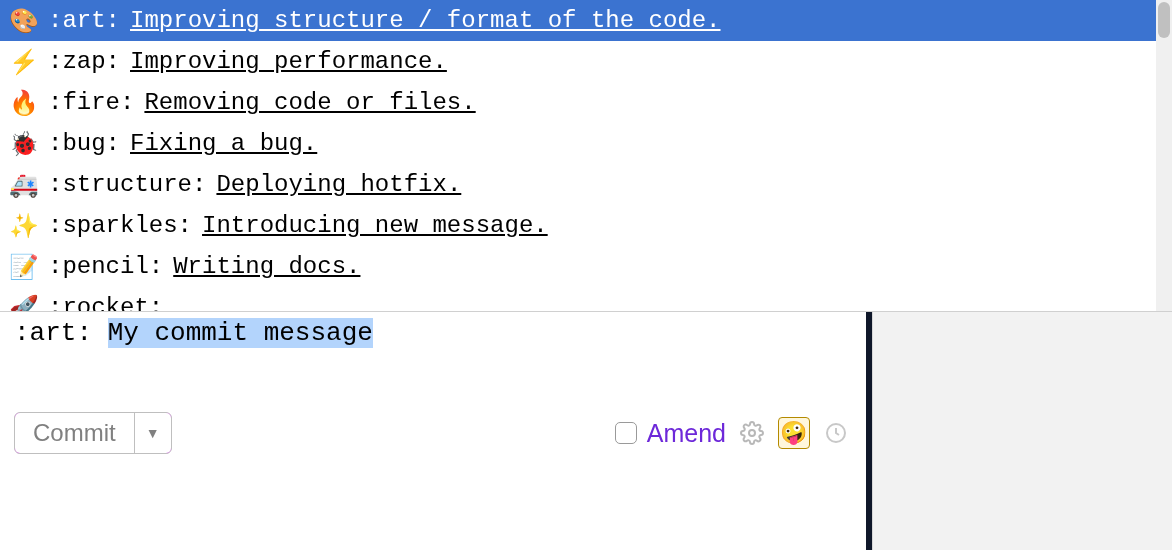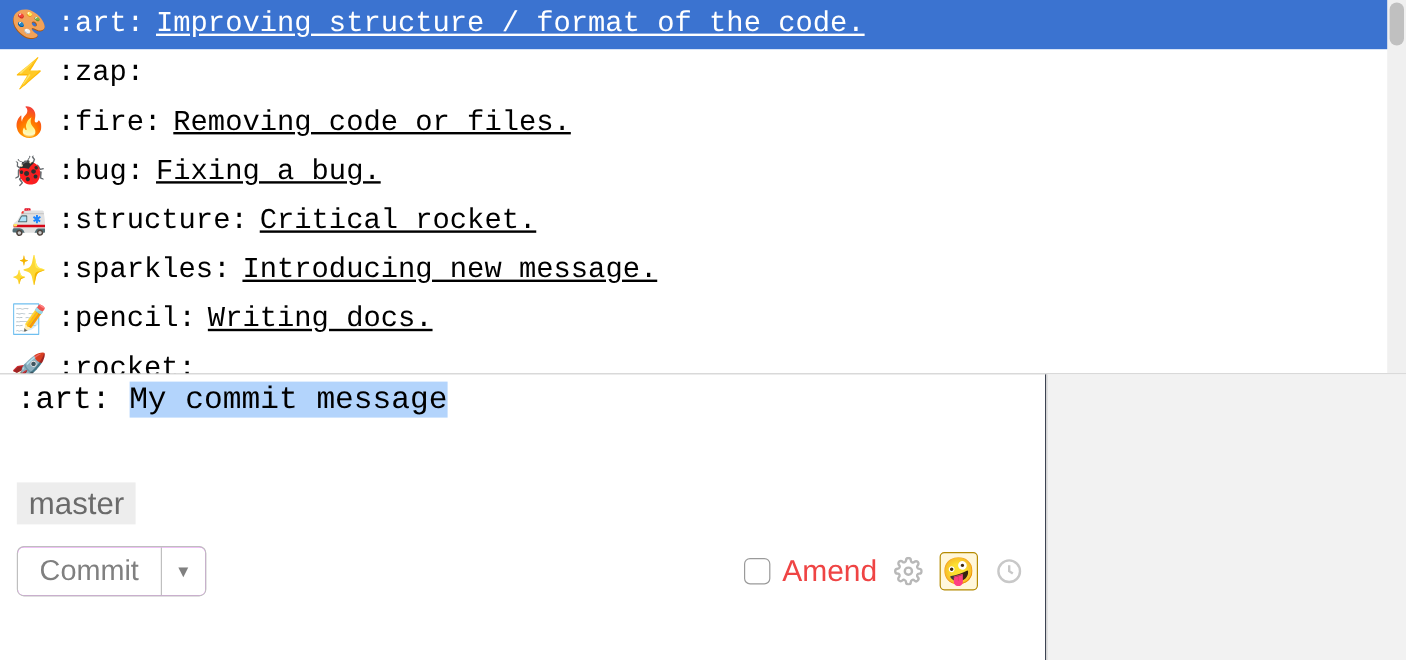--- a/index.html
+++ b/index.html
@@ -57,21 +57,21 @@
       font-family: 'Apple Color Emoji','Segoe UI Emoji', sans-serif;
       font-size: 24px;
     }
     
     .item-code { font-weight: normal; }
     .item-desc { font-weight: normal; text-decoration: underline; }
     
     .commit-area {
       flex: 1;
       position: relative;
-      border-right: 1px solid #0f172a;
+      border-right: 6px solid #0f172a;
       margin-right: 300px;
     }
     .right-gutter {
       position: absolute;
       right: 0;
       top: 312px;
       bottom: 0;
       width: 300px;
       background: #f2f2f2;
       border-left: 1px solid #d8d8d8;
@@ -133,21 +133,21 @@
     }
     .chev { color: #808080; font-size: 14px; }
     
     .spacer { flex: 1; }
     
     .amend-group {
       display: flex;
       align-items: center;
       gap: 10px;
       font-size: 25px;
-      color: #ef4444;
+      color: #6d28d9;
     }
     .checkbox {
       width: 22px; height: 22px;
       border: 1.5px solid #9a9a9a;
       border-radius: 5px;
       background: #ffffff;
     }
     
     .icon-btn {
       width: 32px; height: 32px;
@@ -168,35 +168,36 @@
 <div class="autocomplete-panel">
   <div class="autocomplete-list" id="ac-list">
       <div class="autocomplete-item selected">
         <span class="item-emoji">🎨</span>
         <span class="item-code">:art:</span>
         <span class="item-desc">Improving structure / format of the code.</span>
       </div>
       <div class="autocomplete-item">
         <span class="item-emoji">⚡</span>
         <span class="item-code">:zap:</span>
+        <span class="item-desc">Improving performance.</span>
       </div>
       <div class="autocomplete-item">
         <span class="item-emoji">🔥</span>
         <span class="item-code">:fire:</span>
         <span class="item-desc">Removing code or files.</span>
       </div>
       <div class="autocomplete-item">
         <span class="item-emoji">🐞</span>
         <span class="item-code">:bug:</span>
         <span class="item-desc">Fixing a bug.</span>
       </div>
       <div class="autocomplete-item">
         <span class="item-emoji">🚑</span>
         <span class="item-code">:structure:</span>
-        <span class="item-desc">Critical rocket.</span>
+        <span class="item-desc">Deploying hotfix.</span>
       </div>
       <div class="autocomplete-item">
         <span class="item-emoji">✨</span>
         <span class="item-code">:sparkles:</span>
         <span class="item-desc">Introducing new message.</span>
       </div>
       <div class="autocomplete-item">
         <span class="item-emoji">📝</span>
         <span class="item-code">:pencil:</span>
         <span class="item-desc">Writing docs.</span>
@@ -209,23 +210,20 @@
   <div class="scrollbar-track">
     <div class="scrollbar-thumb"></div>
   </div>
 </div>
 
 <div class="commit-area">
   <div class="commit-message-box">
     <span class="msg-prefix">:art: </span><span class="msg-selection">My commit message</span>
   </div>
 
-  <div class="branch-row">
-    <span class="branch-chip">master</span>
-  </div>
 
   <div class="toolbar">
     <div class="commit-btn-group">
       <button class="commit-btn">Commit</button>
       <div class="commit-dd">
         <span class="chev">▼</span>
       </div>
     </div>
 
     <div class="spacer"></div>

